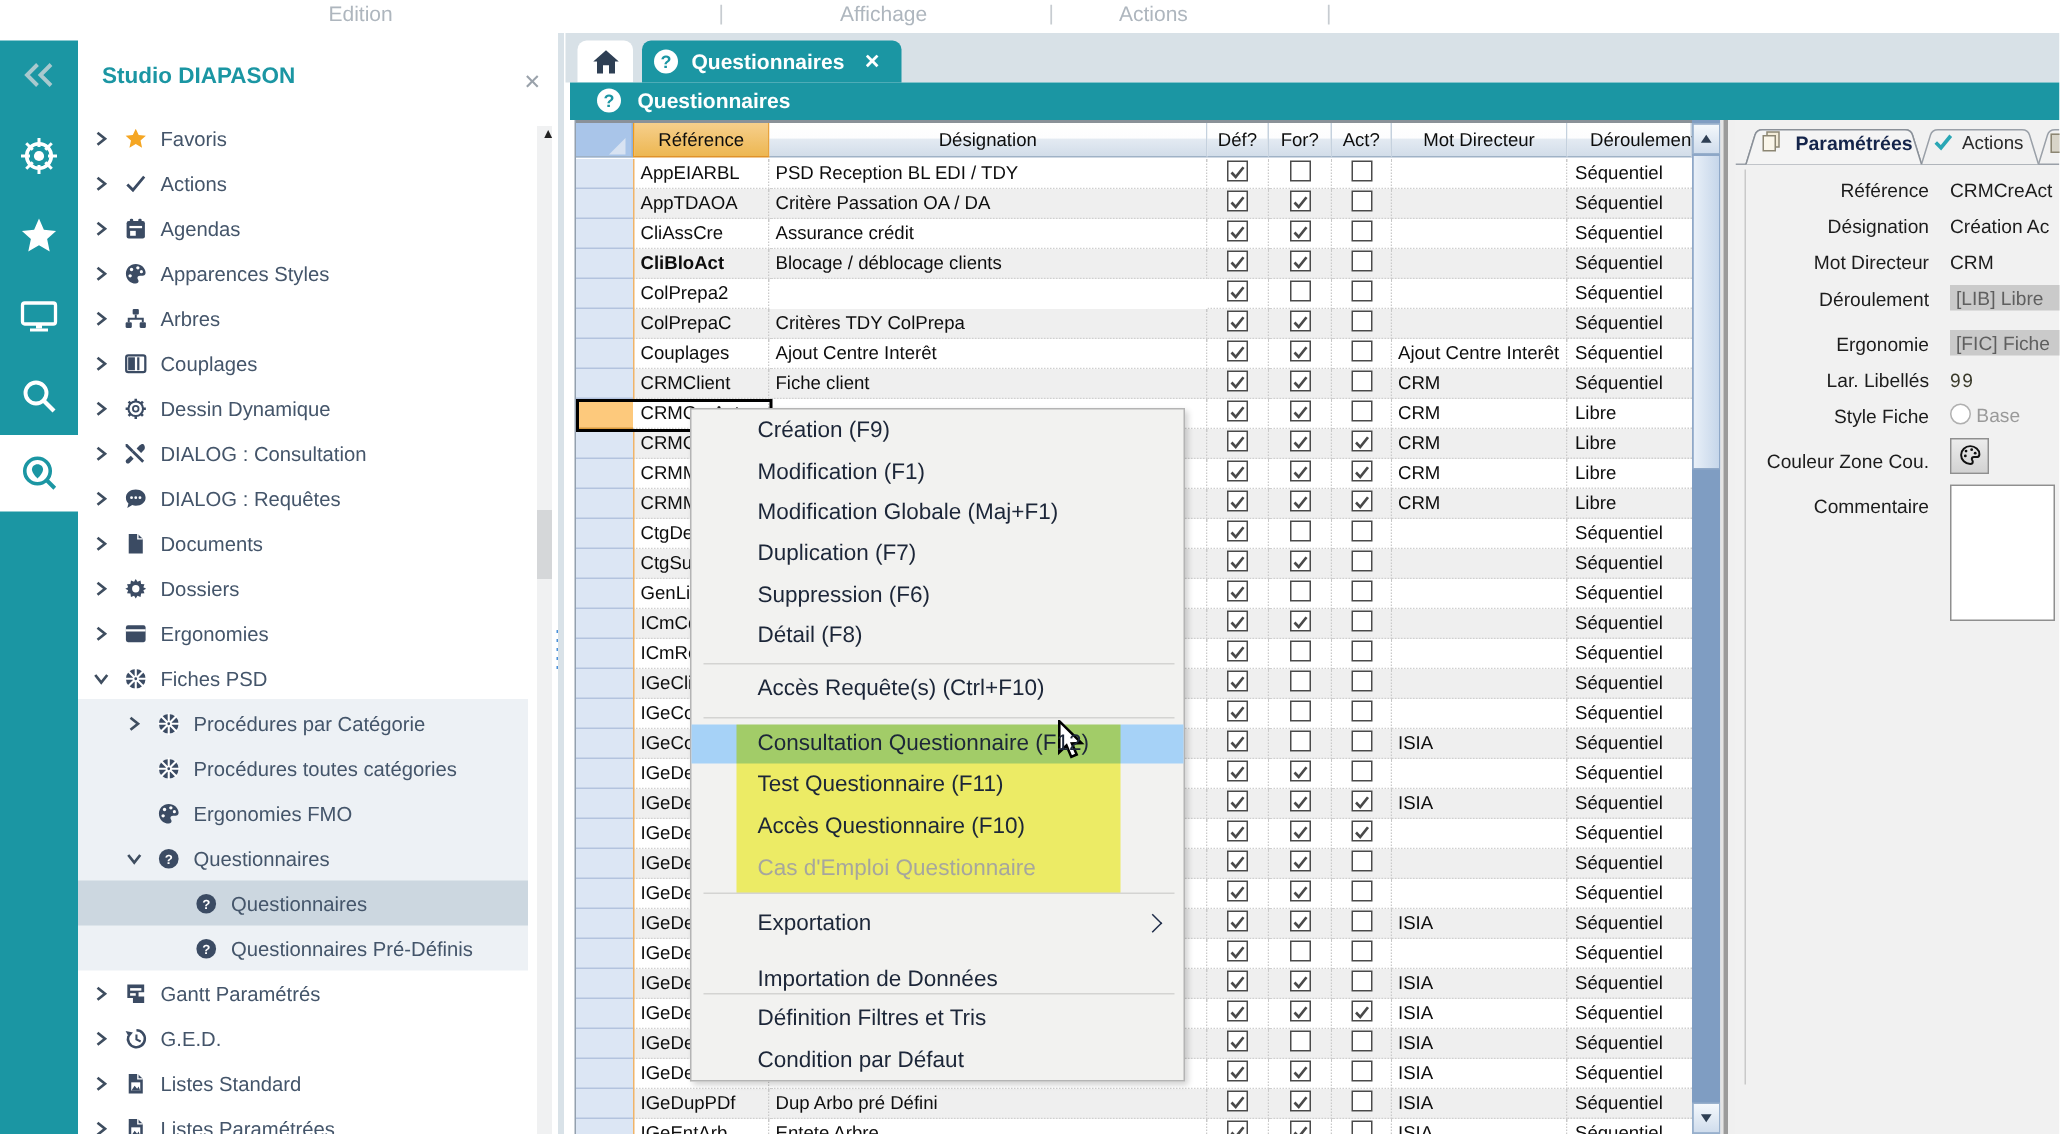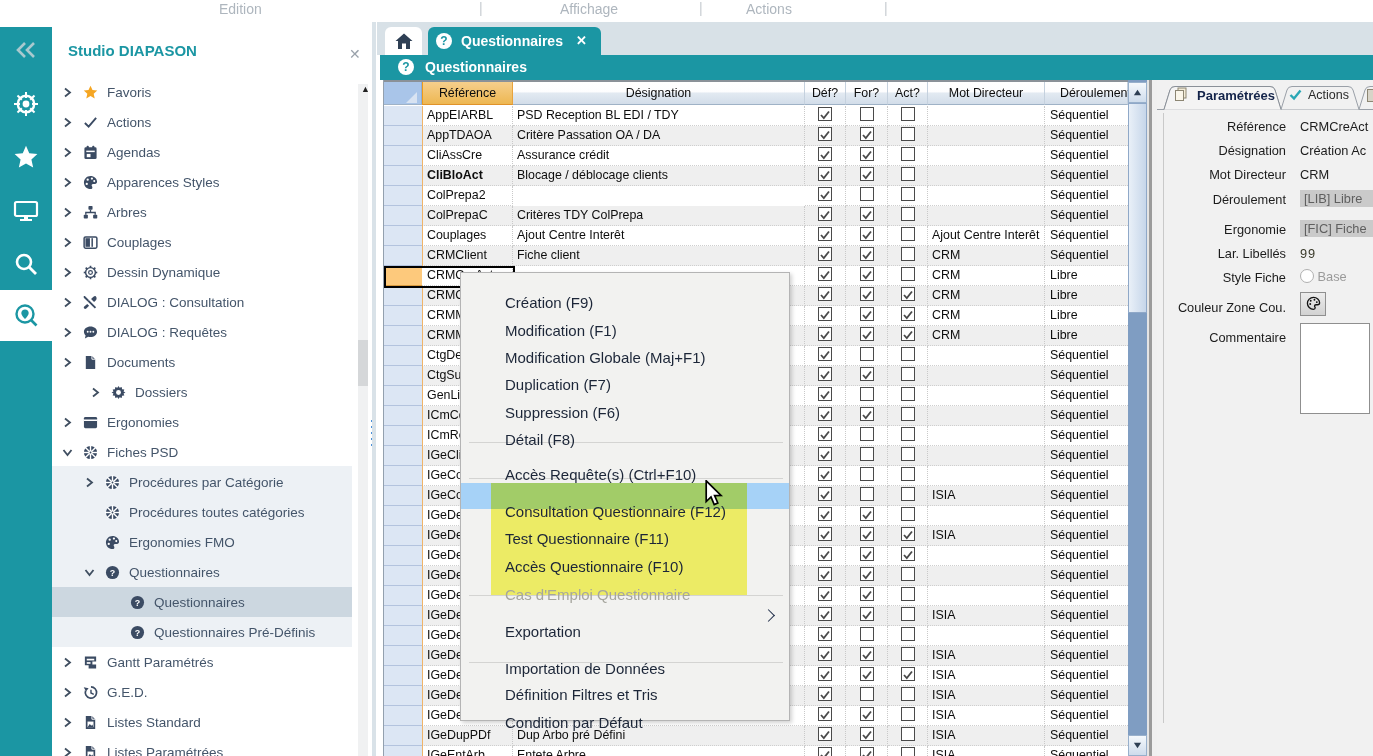--- a/index.html
+++ b/index.html
@@ -47,21 +47,21 @@
 #vthumb{position:absolute;left:0;top:23px;width:19px;height:210px;background:linear-gradient(90deg,#e9f0f8,#c6d6ea);border:1px solid #8fa8c8;box-sizing:border-box;}
 
 #divider{left:1147px;top:80px;width:10px;height:676px;background:#f0f0f0;border-left:2px solid #e4e4e4;}
 #divline{left:1149px;top:80px;width:3px;height:676px;background:#9b9b9b;}
 #rpanel{left:1157px;top:80px;width:216px;height:676px;background:#f1f1f1;font-size:12.8px;color:#1c1c1c;}
 .rlbl{position:absolute;left:0;width:129px;text-align:right;white-space:nowrap;}
 .rval{position:absolute;left:143px;white-space:nowrap;}
 .gbox{position:absolute;left:143px;width:80px;height:17px;background:#cacaca;color:#5f5f5f;padding-left:4px;line-height:17px;}
 
 #ctxmenu{left:460px;top:272px;width:330px;height:449px;background:#f2f2f0;border:1px solid #b4b4b4;box-sizing:border-box;box-shadow:2px 2px 4px rgba(0,0,0,0.18);}
-.mi{position:absolute;left:44px;white-space:nowrap;font-size:15px;color:#1c2638;z-index:2;margin-top:16px;}
+.mi{position:absolute;left:44px;white-space:nowrap;font-size:15px;color:#1c2638;z-index:2;}
 .msep{position:absolute;left:8px;width:314px;height:1px;background:#d4d4d2;}
 #yellowrect{left:491px;top:483px;width:256px;height:112px;background:#f9f86b;mix-blend-mode:multiply;}
 </style></head><body>
 
 <div id="menubar" class="abs">
 <span class="m" style="left:219px">Edition</span>
 <span class="m" style="left:560px">Affichage</span>
 <span class="m" style="left:746px">Actions</span>
 <span class="sep" style="left:479px">|</span>
 <span class="sep" style="left:699px">|</span>
@@ -224,21 +224,21 @@
 <div class="trow" style="top:325px;padding-left:10px;">
       <svg class="chev" viewBox="0 0 11 11">
         <path d="M3 1.5 L8 5.5 L3 9.5" stroke="#3f4e60" stroke-width="1.8" fill="none"></path>
       </svg>
       <svg class="ic" viewBox="0 0 16 16">
         <path d="M3 1 L9.5 1 L13 4.5 L13 15 L3 15 Z" fill="#3b4b63"></path>
         <path d="M9.5 1 L9.5 4.5 L13 4.5" fill="none" stroke="#fff" stroke-width="1"></path>
       </svg>
       <span>Documents</span>
     </div>
-<div class="trow" style="top:355px;padding-left:10px;margin-left:28px;">
+<div class="trow" style="top:355px;padding-left:10px;">
       <svg class="chev" viewBox="0 0 11 11">
         <path d="M3 1.5 L8 5.5 L3 9.5" stroke="#3f4e60" stroke-width="1.8" fill="none"></path>
       </svg>
       <svg class="ic" viewBox="0 0 16 16">
         <path d="M8 1 L9.2 3 L11.4 2.2 L11.8 4.6 L14.2 4.8 L13.4 7 L15.4 8 L13.4 9 L14.2 11.2 L11.8 11.4 L11.4 13.8 L9.2 13 L8 15 L6.8 13 L4.6 13.8 L4.2 11.4 L1.8 11.2 L2.6 9 L0.6 8 L2.6 7 L1.8 4.8 L4.2 4.6 L4.6 2.2 L6.8 3 Z" fill="#3b4b63"></path>
         <circle cx="8" cy="8" r="2.6" fill="#fff"></circle>
       </svg>
       <span>Dossiers</span>
     </div>
 <div class="trow" style="top:385px;padding-left:10px;">

